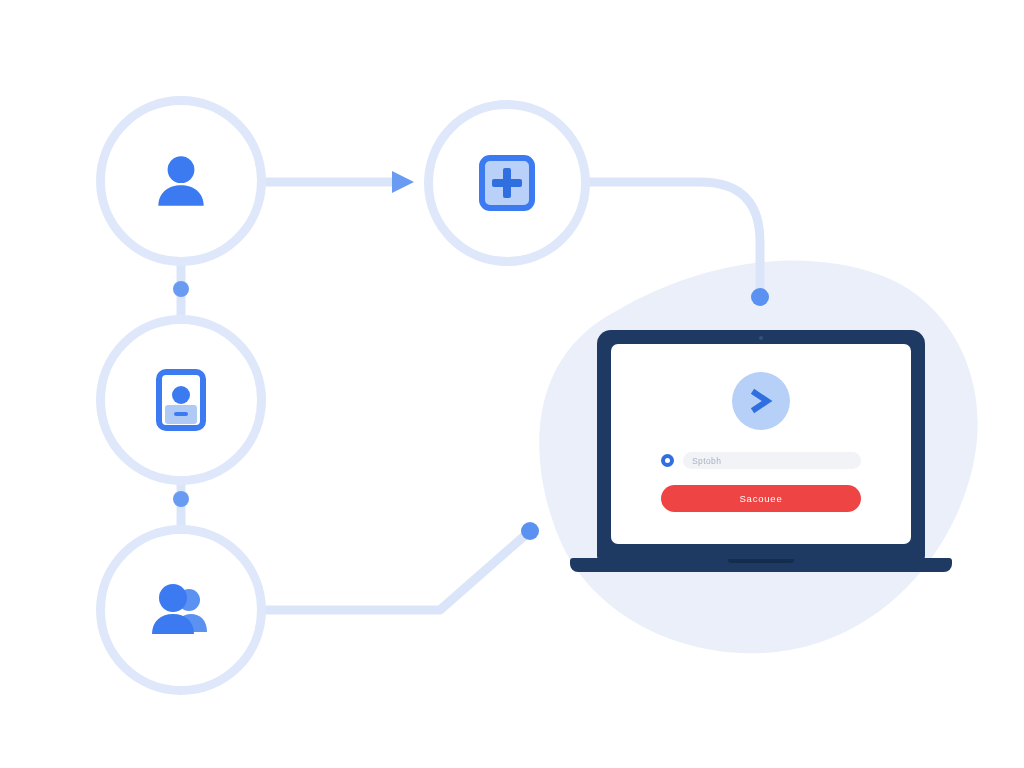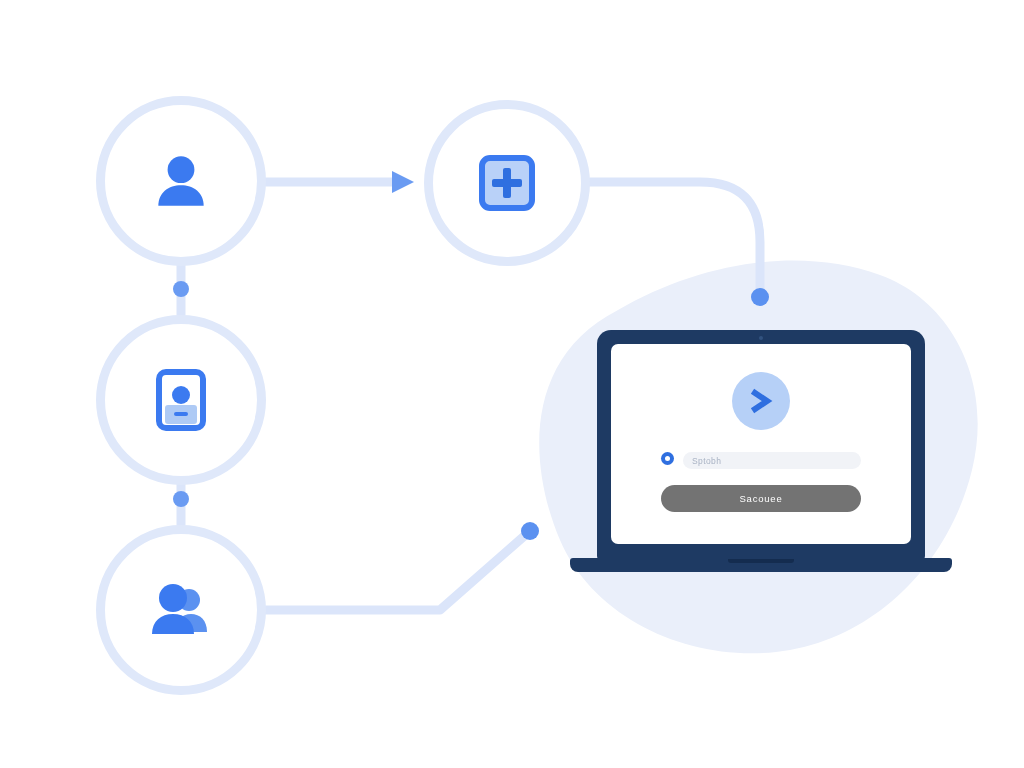--- a/index.html
+++ b/index.html
@@ -117,21 +117,21 @@
     border-radius: 50%;
     background: #b6d0f7;
     display: flex;
     align-items: center;
     justify-content: center;
     margin-top: 6px;
     margin-bottom: 22px;
   }
   .form-row {
     display: flex;
-    align-items: flex-start;
+    align-items: center;
     width: 200px;
     margin-bottom: 9px;
   }
   .radio {
     width: 13px;
     height: 13px;
     border-radius: 50%;
     box-sizing: border-box;
     flex: 0 0 auto;
     margin-right: 9px;
@@ -163,21 +163,21 @@
     color: #a9b3c4;
     letter-spacing: .4px;
     filter: blur(.45px);
     white-space: nowrap;
   }
   .cta {
     width: 200px;
     height: 27px;
     border: none;
     border-radius: 14px;
-    background: #737373;
+    background: #ef4444;
     color: #ffffff;
     font-family: "Liberation Sans", sans-serif;
     font-size: 9.5px;
     letter-spacing: .8px;
     margin-top: 7px;
     filter: blur(.1px);
     cursor: pointer;
   }
   .cta span { filter: blur(.45px); display: inline-block; }
 </style>

